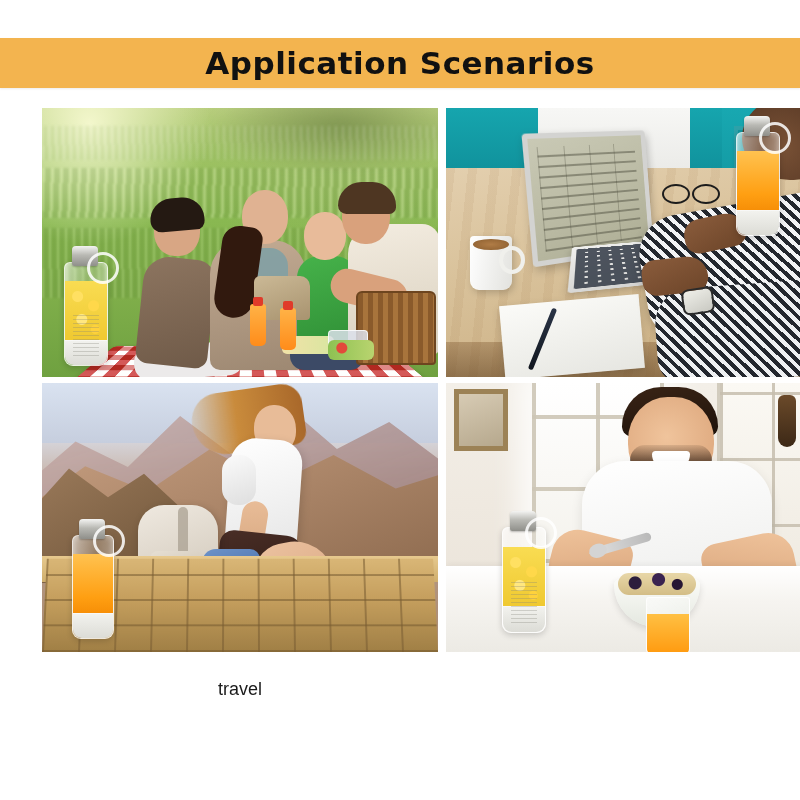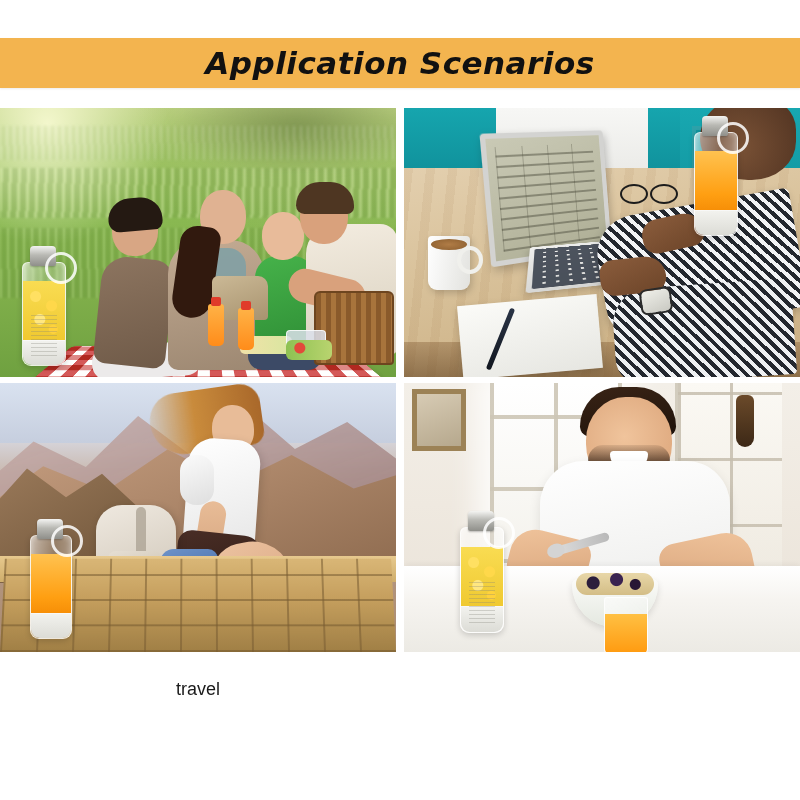--- a/index.html
+++ b/index.html
@@ -23,21 +23,20 @@
     width: 800px;
     height: 50px;
     background: #f3b44f;
     display: flex;
     align-items: center;
     justify-content: center;
     box-shadow: 0 1px 2px rgba(0,0,0,0.08);
   }
   .banner-title {
     font-family: "DejaVu Sans", sans-serif;
-    font-style: italic;
     font-weight: bold;
     font-size: 31px;
     letter-spacing: 0.5px;
     color: #111111;
     white-space: nowrap;
   }
 
   
   .grid {
     position: absolute;
@@ -48,20 +47,21 @@
     display: grid;
     grid-template-columns: 396px 396px;
     grid-template-rows: 270px 270px;
     column-gap: 8px;
     row-gap: 5px;
     justify-content: center;
   }
   .card {
     position: relative;
     width: 396px;
+    padding-left: 42px;
   }
   .photo {
     position: relative;
     width: 396px;
     height: 269px;
     overflow: hidden;
     background: #cfcfcf;
   }
   .caption {
     width: 396px;

